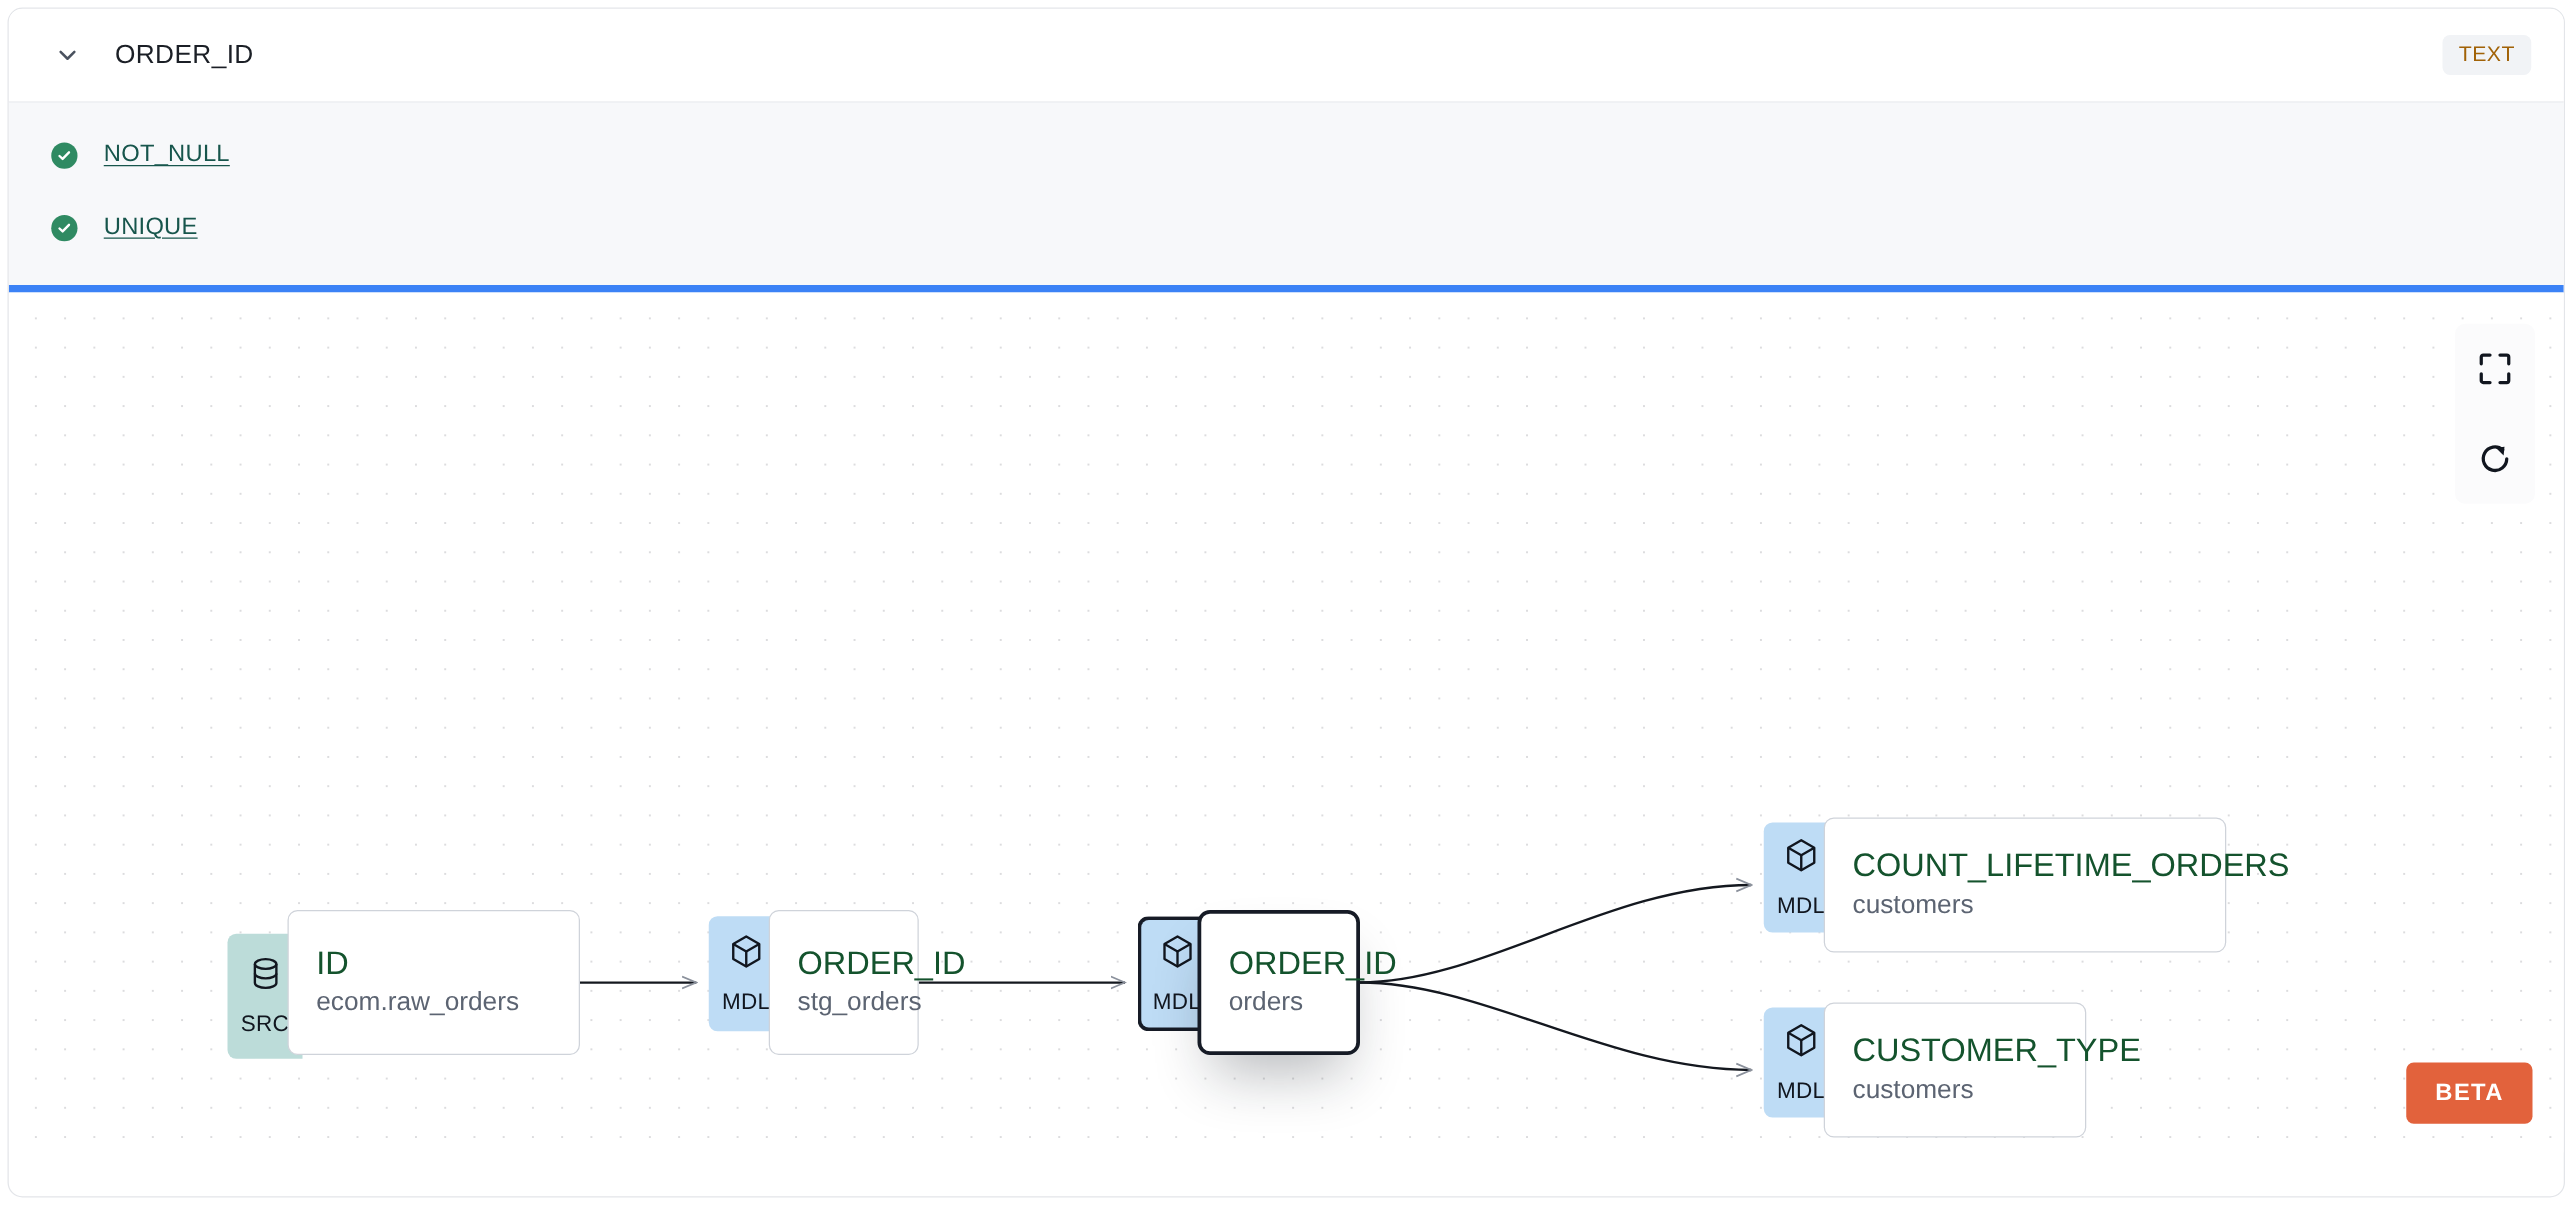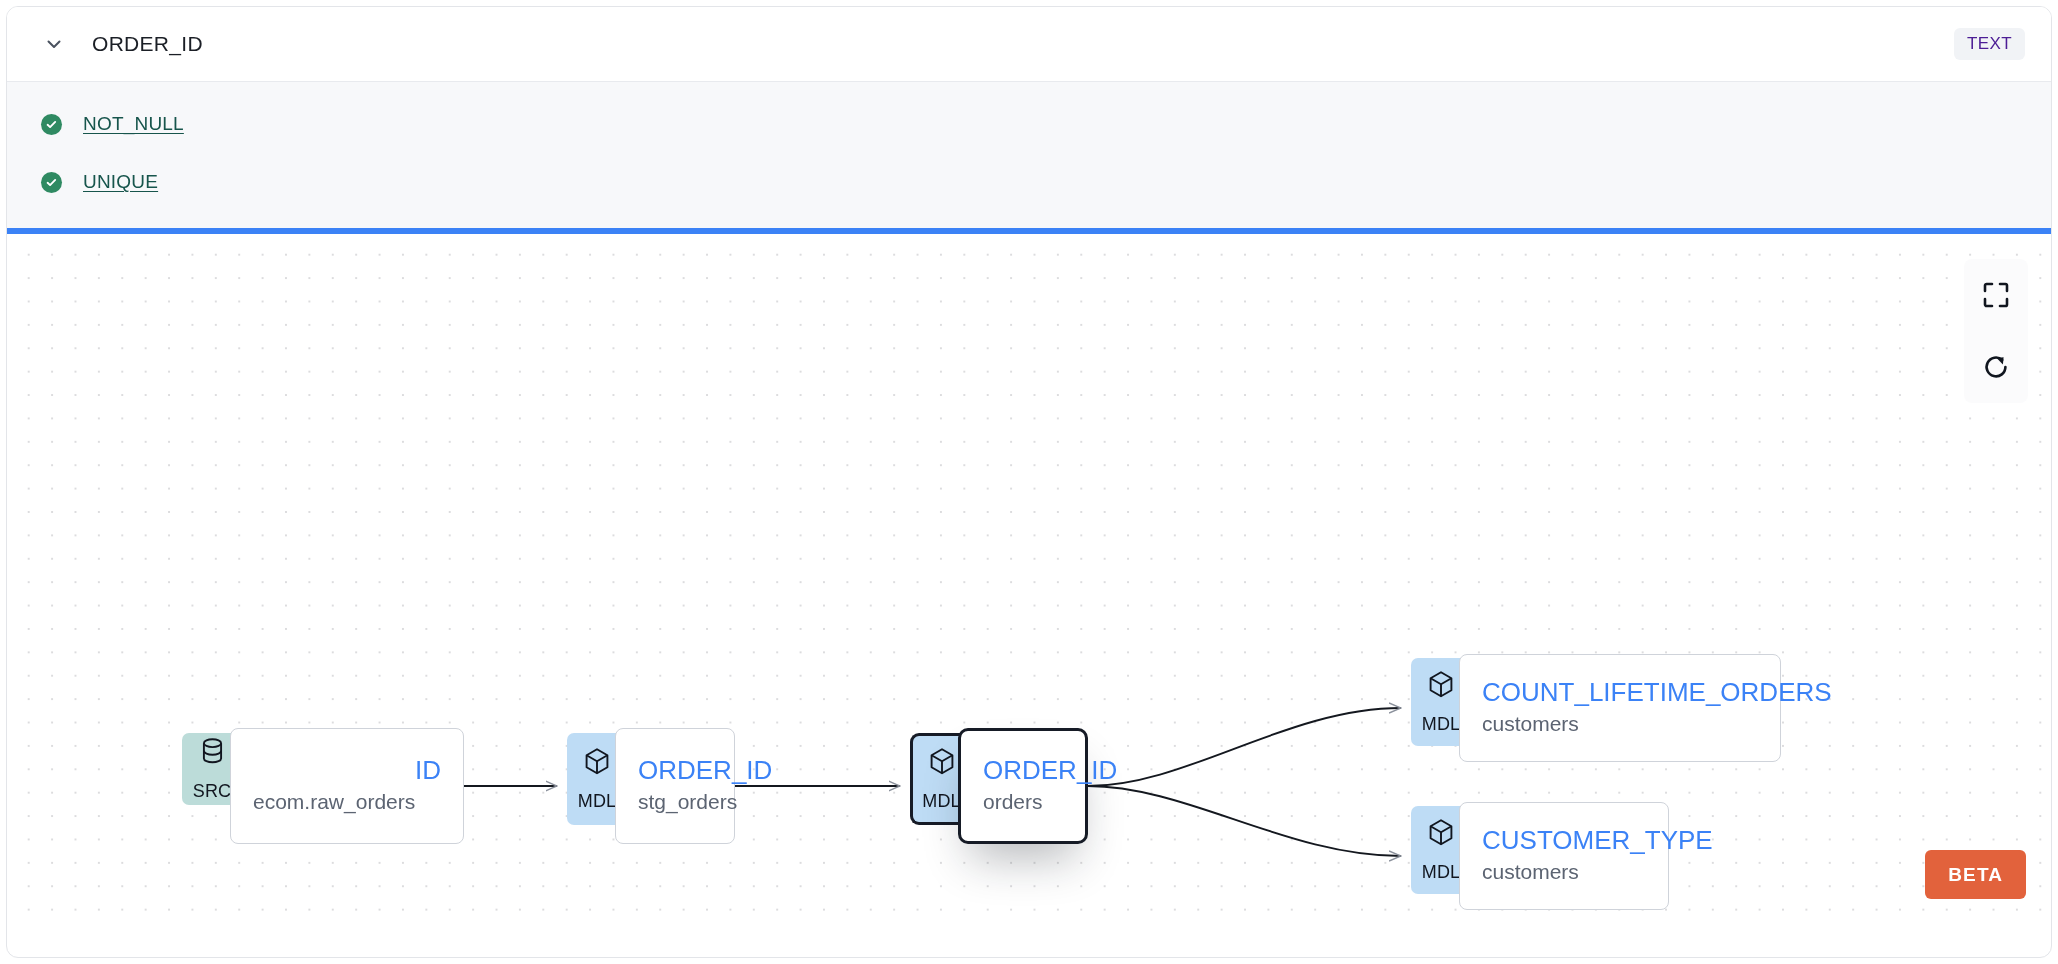--- a/index.html
+++ b/index.html
@@ -57,21 +57,21 @@
     font-size: 21px;
     letter-spacing: .3px;
     color: #1b1f26;
     font-weight: 400;
     white-space: nowrap;
   }
 
   .type-badge {
     margin-left: auto;
     background: #f1f3f6;
-    color: #4c1d95;
+    color: #a16207;
     font-size: 17px;
     letter-spacing: .4px;
     padding: 7px 13px 8px;
     border-radius: 6px;
     line-height: 1;
   }
 
   
   .description {
     padding: 0 34px 30px;
@@ -176,25 +176,24 @@
     justify-content: center;
     padding: 10px 22px 12px;
     margin-left: -12px;
     position: relative;
     z-index: 2;
     flex: 1 1 auto;
     min-width: 0;
   }
   .node-name {
     font-size: 26px;
-    color: #3b82f6;
+    color: #14532d;
     line-height: 1.18;
     white-space: nowrap;
     font-weight: 400;
-    text-align: right;
   }
   .node-sub {
     font-size: 21px;
     color: #5c6472;
     line-height: 1.25;
     margin-top: 3px;
     white-space: nowrap;
   }
 
   
@@ -205,21 +204,21 @@
     border-radius: 9px 0 0 9px;
   }
   .node.is-selected .node-body {
     border: 3px solid #161b26;
     border-radius: 10px;
     box-shadow: 0 26px 46px -12px rgba(20,25,38,.30);
   }
 
   
   #node-src     { left: 175px; top: 494px; width: 282px;  height: 116px; }
-  #node-src .node-badge { height: 72px; align-self: flex-start; margin-top: 5px; }
+  #node-src .node-badge { height: 100px; align-self: flex-start; margin-top: 19px; }
 
   #node-stg     { left: 560px; top: 494px; width: 168px;  height: 116px; }
   #node-stg .node-badge { height: 92px; align-self: flex-start; margin-top: 5px; }
   #node-stg .node-body  { width: 168px; }
 
   #node-orders  { left: 903px; top: 494px; width: 178px;  height: 116px; }
   #node-orders .node-badge { height: 92px; align-self: flex-start; margin-top: 5px; }
   #node-orders .node-body  { width: 178px; }
 
   #node-count   { left: 1404px; top: 420px; width: 370px; height: 108px; }

